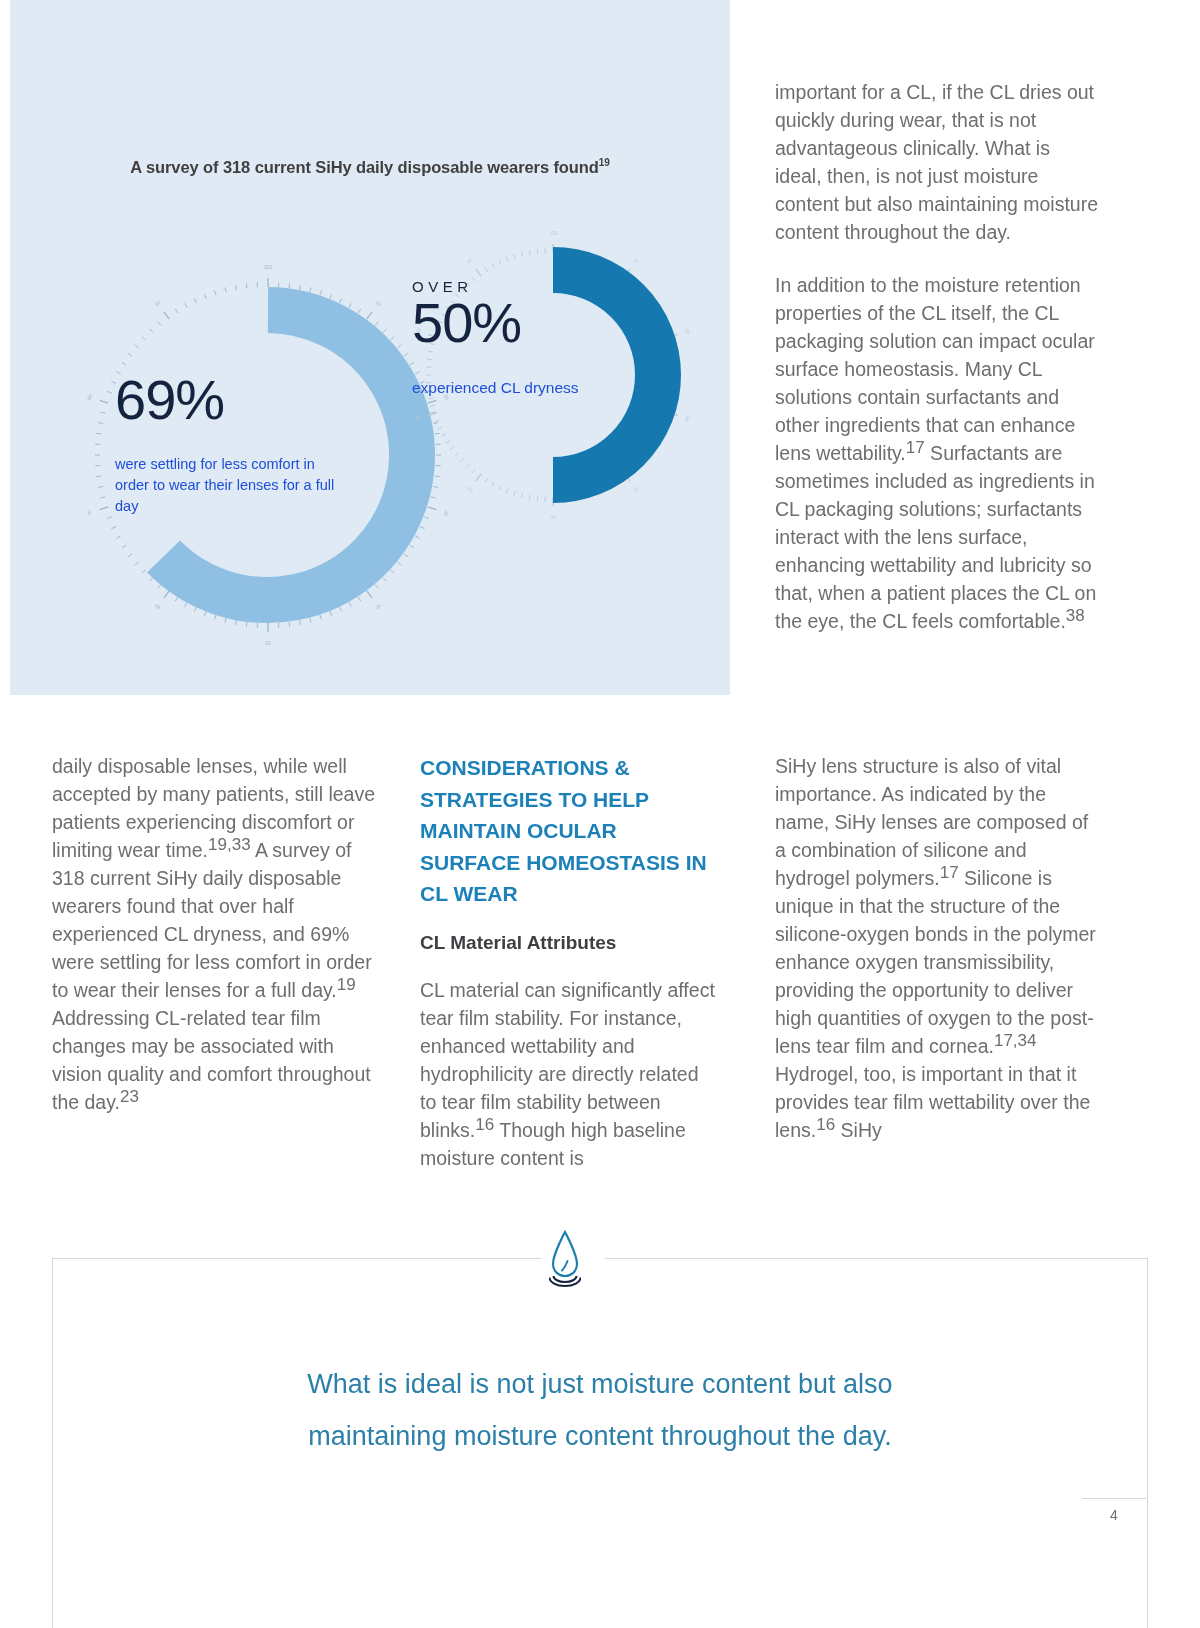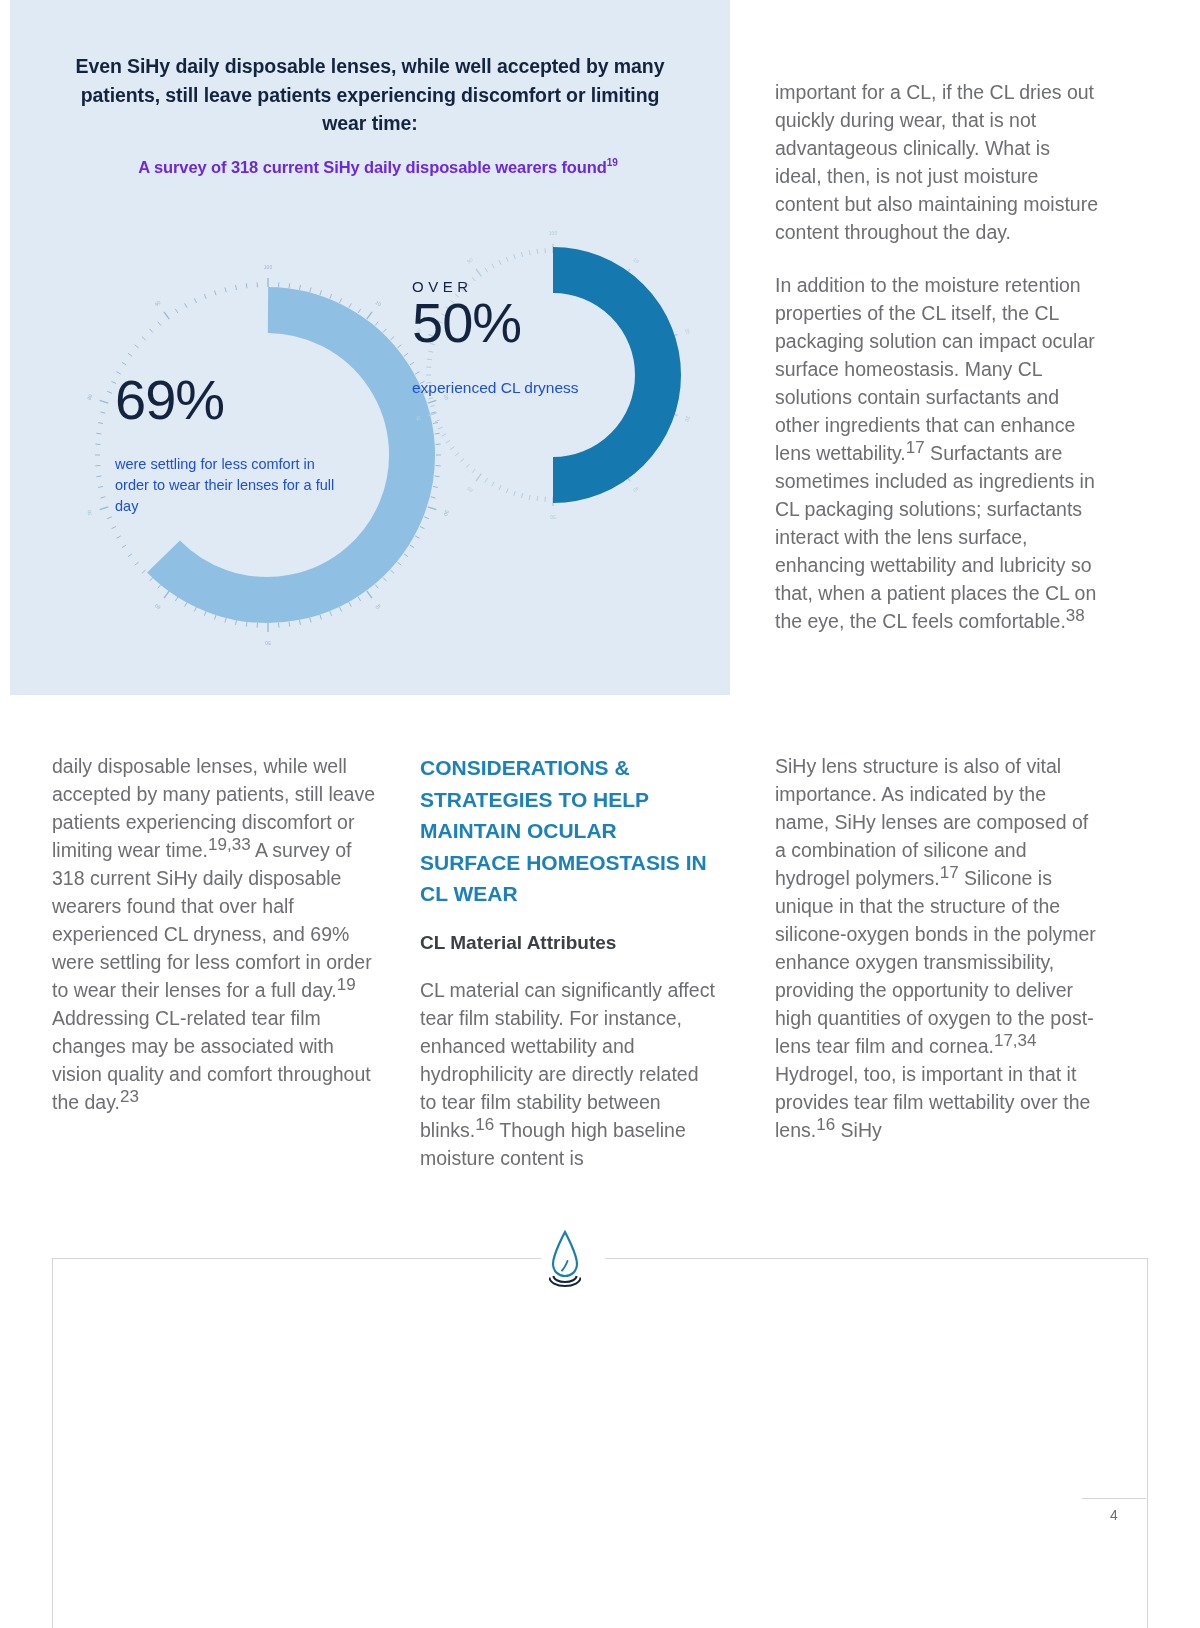--- a/index.html
+++ b/index.html
@@ -34,27 +34,27 @@
     font-family: "Liberation Sans", sans-serif;
     font-weight: bold;
     font-size: 19.5px;
     line-height: 28.5px;
     color: #14233f;
     letter-spacing: -0.1px;
   }
 
   .hero-subheading {
     position: absolute;
-    left: 68px;
+    left: 60px;
     top: 157px;
     width: 600px;
     text-align: center;
     font-weight: bold;
     font-size: 16.5px;
-    color: #6d28d9;
+    color: #404040;
     letter-spacing: -0.1px;
   }
   .hero-subheading sup { font-size: 10px; vertical-align: super; }
 
   
   .donut-wrap { position: absolute; }
   .donut-big   { left: 58px;  top: 255px; width: 400px; height: 400px; }
   .donut-small { left: 398px; top: 230px; width: 290px; height: 290px; }
 
   .donut-wrap svg { display: block; }
@@ -169,21 +169,20 @@
     text-align: center;
     font-size: 14px;
     color: #6d6e71;
   }
 </style>
 </head>
 <body>
 
 <div class="hero-panel">
 
-  <div class="hero-heading">Even SiHy daily disposable lenses, while well accepted by many patients, still leave patients experiencing discomfort or limiting wear time:</div>
 
   <div class="hero-subheading"><span>A survey of 318 current SiHy daily disposable wearers found</span><sup>19</sup></div>
 
   <div class="donut-wrap donut-big">
     <svg width="400" height="400" viewBox="0 0 400 400">
       <g>
         <g id="ticks-big">
             <line x1="200.00" y1="32.00" x2="200.00" y2="23.00" stroke="#9fb9cd" stroke-width="1.4"></line>
             <line x1="210.55" y1="32.33" x2="210.86" y2="27.34" stroke="#9fb9cd" stroke-width="1"></line>
             <line x1="221.06" y1="33.32" x2="221.68" y2="28.36" stroke="#9fb9cd" stroke-width="1"></line>
@@ -460,16 +459,18 @@
 <div class="drop-icon">
   <svg width="32" height="62" viewBox="0 0 32 62">
     <path d="M16 4 C16 4 4 26 4 36 C4 43 9.4 48 16 48 C22.6 48 28 43 28 36 C28 26 16 4 16 4 Z" fill="none" stroke="#1b7fae" stroke-width="2.2"></path>
     <path d="M18.5 33 C16.5 38 14.5 41 13 42.5" fill="none" stroke="#1b7fae" stroke-width="2" stroke-linecap="round"></path>
     <path d="M4.5 48 A 11.5 6 0 0 0 27.5 48" fill="none" stroke="#14233f" stroke-width="2"></path>
     <path d="M0.5 49.5 A 15.5 8.5 0 0 0 31.5 49.5" fill="none" stroke="#14233f" stroke-width="2"></path>
   </svg>
 </div>
 
 <div class="quote-text">
+  <div>What is ideal is not just moisture content but also</div>
+  <div>maintaining moisture content throughout the day.</div>
 </div>
 
 <div class="page-num-rule"></div>
 <div class="page-num">4</div>
 
 </body></html>

